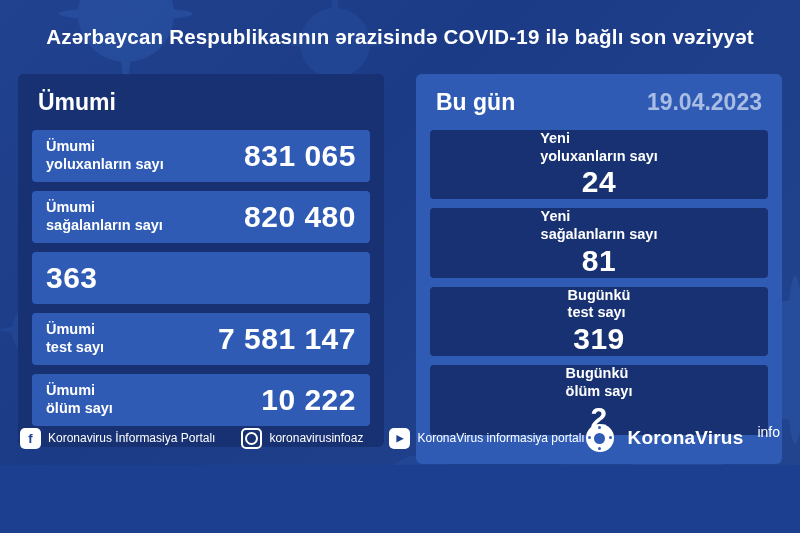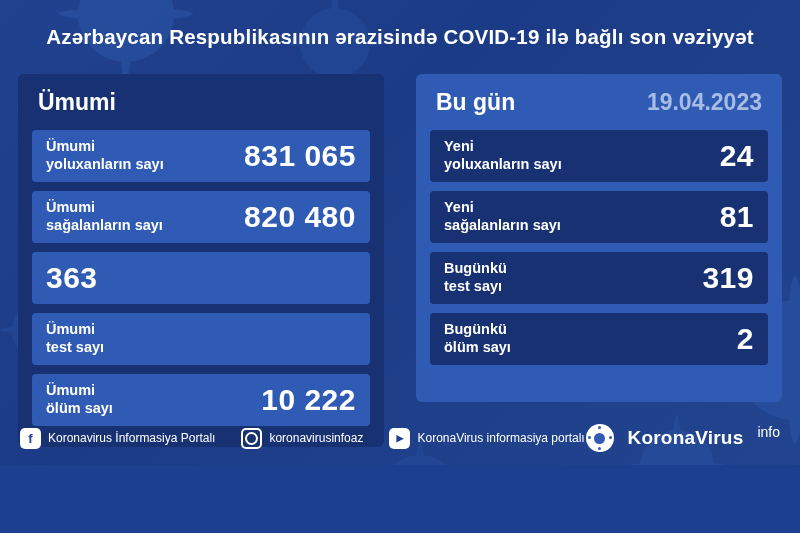--- a/index.html
+++ b/index.html
@@ -85,21 +85,21 @@
   .panel {
     border-radius: 6px;
     overflow: hidden;
   }
   .panel-left {
     background: #173172;
     padding-bottom: 12px;
   }
   .panel-right {
     background: #2f5bb5;
-    padding-bottom: 28px;
+    padding-bottom: 20px;
   }
 
   .panel-head {
     height: 56px;
     display: flex;
     align-items: center;
     padding: 0 20px;
     color: #fff;
   }
   .panel-head.left {
@@ -131,20 +131,21 @@
     border-radius: 4px;
     margin-bottom: 9px;
     padding: 0 14px;
     min-height: 52px;
   }
   .row-left {
     background: #2f5bb5;
   }
   .row-right {
     background: #173172;
+    flex-direction: column;
   }
   .row .label {
     color: #ffffff;
     font-size: 14.5px;
     font-weight: bold;
     line-height: 1.22;
     white-space: pre-line;
   }
   .row .value {
     color: #ffffff;
@@ -285,20 +286,21 @@
             <span class="label">Ümumi
 sağalanların sayı</span>
             <span class="value">820 480</span>
           </div>
           <div class="row row-left">
             <span class="value">363</span>
           </div>
           <div class="row row-left">
             <span class="label">Ümumi
 test sayı</span>
+            <span class="value">7 581 147</span>
           </div>
           <div class="row row-left">
             <span class="label">Ümumi
 ölüm sayı</span>
             <span class="value">10 222</span>
           </div>
         </div>
       </div>
     </div>
 

